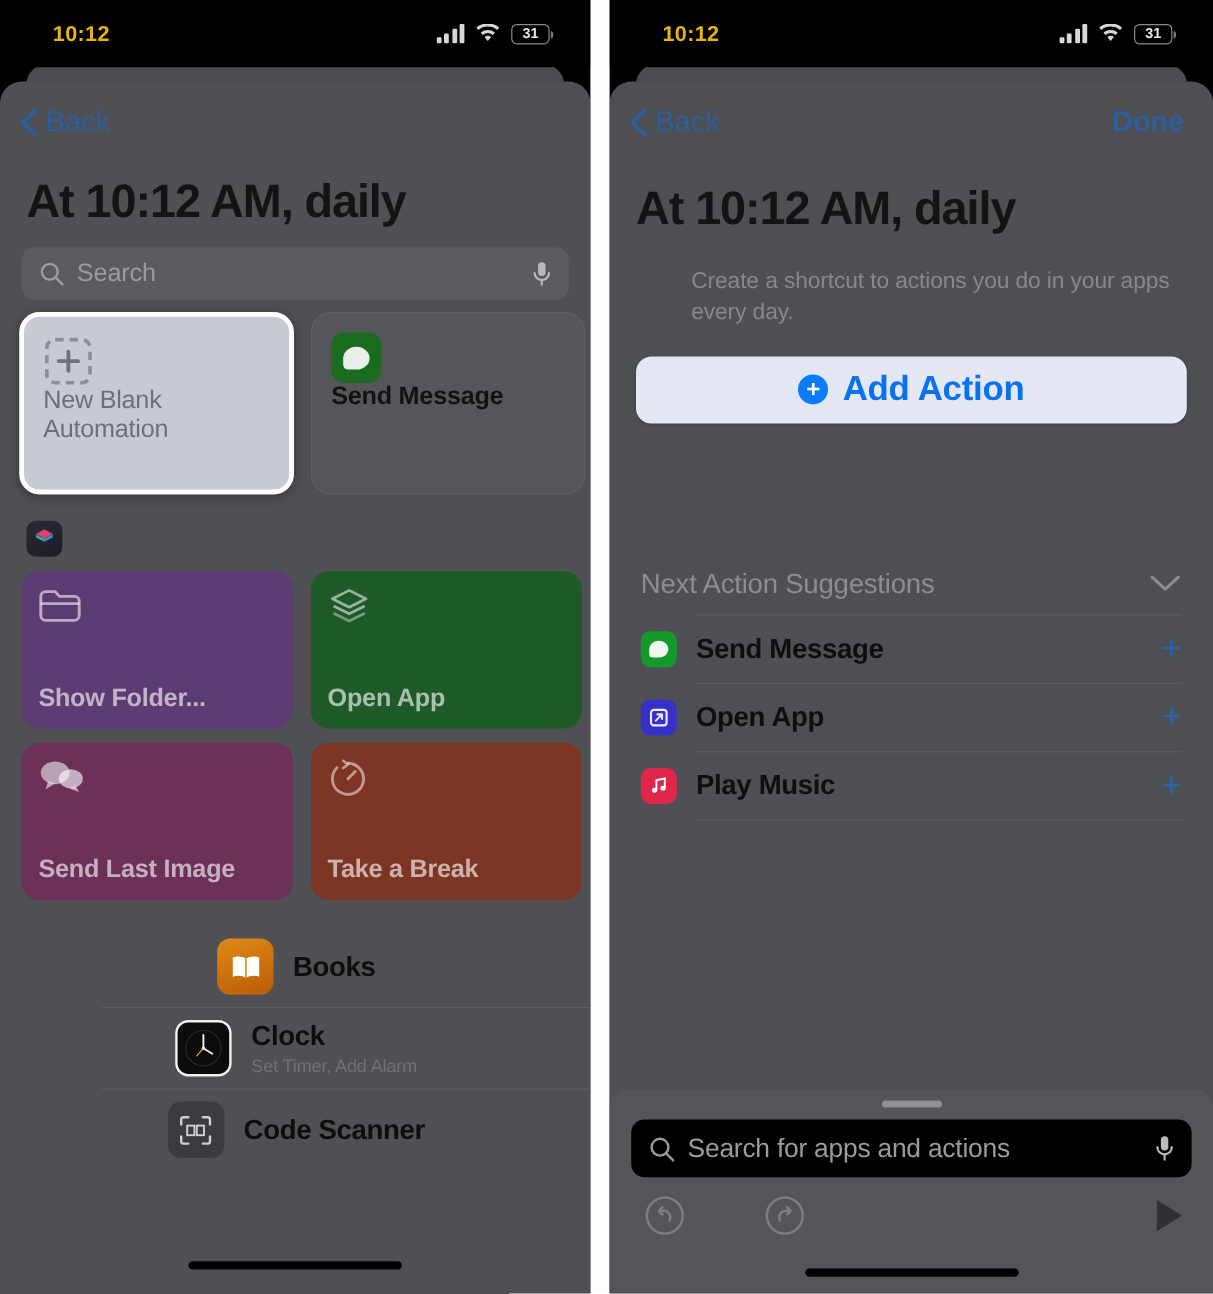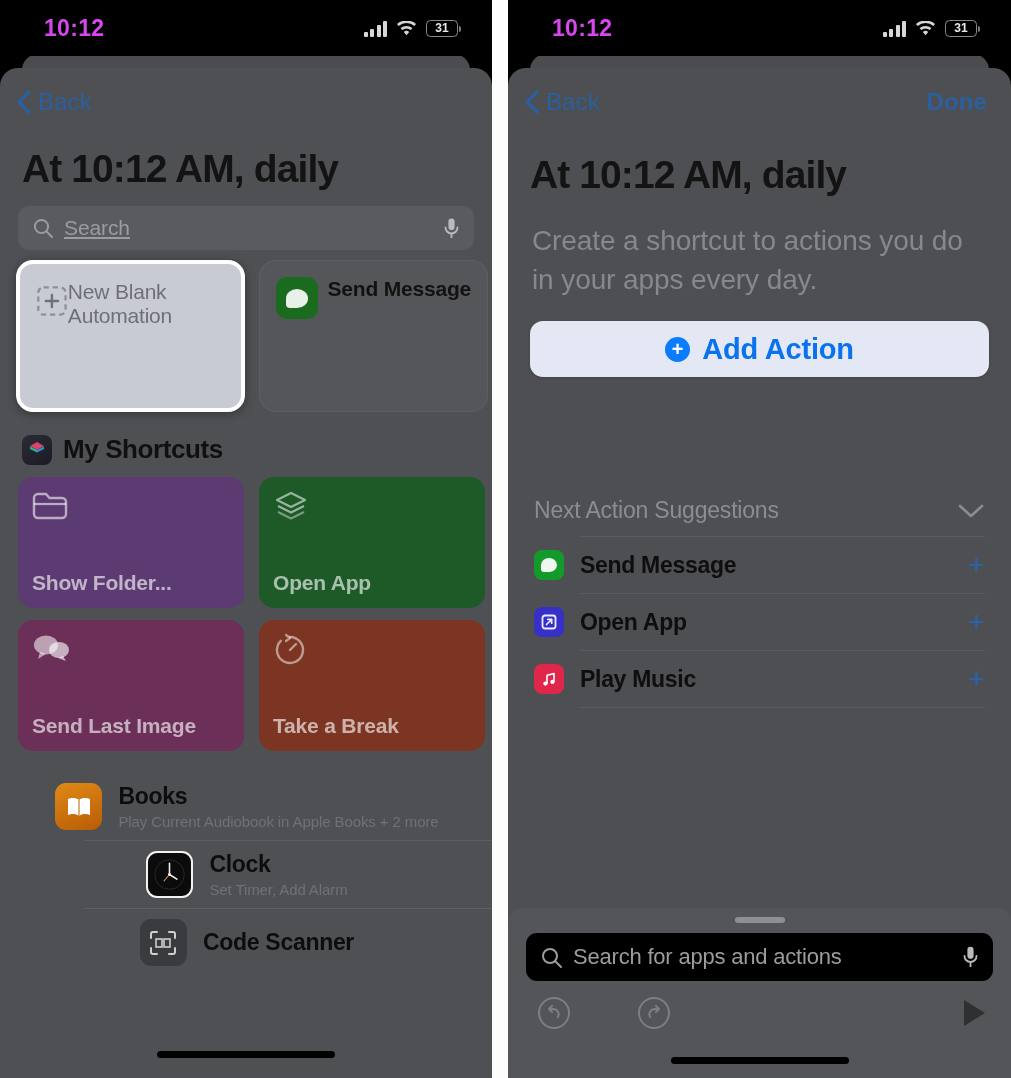--- a/index.html
+++ b/index.html
@@ -26,23 +26,23 @@
   .gap { width: 16px; height: 1078px; background: #fdfdfd; flex: 0 0 auto; }
 
   
   .statusbar {
     position: absolute; top: 0; left: 0; right: 0; height: 56px;
     background: #000; z-index: 40;
     display: flex; align-items: center; justify-content: space-between;
     padding: 0 34px 0 44px;
   }
   .status-time {
-    color: #d946ef; font-size: 23px; font-weight: 600; letter-spacing: .3px;
-  }
-  .status-right { display: flex; align-items: flex-end; gap: 9px; }
+    color: #eab308; font-size: 18px; font-weight: 600; letter-spacing: .3px;
+  }
+  .status-right { display: flex; align-items: flex-start; gap: 9px; }
   .sig { display: flex; align-items: flex-end; gap: 2.5px; height: 16px; }
   .sig i { display:block; width: 4px; background: #d8d8d8; border-radius: 1px; }
   .sig i:nth-child(1){height:5px;} .sig i:nth-child(2){height:8px;}
   .sig i:nth-child(3){height:12px;} .sig i:nth-child(4){height:16px;}
   .wifi { position: relative; width: 21px; height: 16px; }
   .wifi svg { display:block; }
   .batt {
     position: relative; width: 32px; height: 17px;
     border: 1.6px solid #8a8a8a; border-radius: 4.5px;
     display:flex; align-items:center; justify-content:center;
@@ -73,39 +73,39 @@
   .back-label { color: #2b5f9e; font-size: 24px; font-weight: 500; letter-spacing: .1px; }
   .done-btn { color: #2b5f9e; font-size: 24px; font-weight: 700; letter-spacing: .1px; }
 
   
   .big-title {
     font-size: 39px; font-weight: 700; color: #131313;
     letter-spacing: -.9px; padding: 12px 22px 0 22px; line-height: 1.08;
   }
   .phone.right .big-title { padding-top: 18px; }
   .subtitle {
-    font-size: 28px; color: #86888c; line-height: 1.38;
-    padding: 26px 24px 0 24px; letter-spacing: -.1px;
+    font-size: 19px; color: #86888c; line-height: 1.38;
+    padding: 26px 24px 0 24px; letter-spacing: -.1px; margin-left: 44px;
   }
 
   
   .searchbar {
     margin: 16px 18px 0 18px; height: 44px; border-radius: 11px;
     background: #5a5b5e; display: flex; align-items: center;
     padding: 0 14px; gap: 10px;
   }
-  .searchbar .ph { font-size: 21px; color: #9a9ca0; flex: 1; letter-spacing:-.1px;text-decoration:underline; }
+  .searchbar .ph { font-size: 21px; color: #9a9ca0; flex: 1; letter-spacing:-.1px; }
   .ico { display: block; flex: 0 0 auto; }
 
   
   .card-row { display: flex; gap: 14px; padding: 10px 0 0 16px; }
   .gcard {
     width: 229px; height: 152px; border-radius: 17px;
     padding: 16px 16px 14px 16px;
-    display: flex; flex-direction: row; justify-content: space-between;
+    display: flex; flex-direction: column; 
     flex: 0 0 auto;
   }
   .gcard.selected {
     background: #c9cbd4; border: 4px solid #ffffff;
     box-shadow: 0 2px 10px rgba(0,0,0,.35);
   }
   .gcard.plain { background: rgba(255,255,255,.035); border: 1px solid rgba(255,255,255,.06); }
   .gcard .lbl { font-size: 21px; font-weight: 600; line-height: 1.16; letter-spacing: -.2px; }
   .gcard.selected .lbl { color: #6e7076; font-weight: 500; }
   .gcard.plain .lbl { color: #121212; }
@@ -268,21 +268,20 @@
       </div>
 
       <div class="sect">
         <div class="appicon" style="background:linear-gradient(145deg,#2b2b36,#1b1b24);display:flex;align-items:center;justify-content:center;">
           <svg width="20" height="20" viewBox="0 0 20 20">
               <path d="M10 2 L17 6 L10 10 L3 6 Z" fill="#d9456a"></path>
               <path d="M10 10 L17 6.5 L17 9 L10 12.5 Z" fill="#2f8fd0"></path>
               <path d="M3 6.5 L10 10 L10 12.5 L3 9 Z" fill="#2bb39b"></path>
             </svg>
         </div>
-        <div class="title">My Shortcuts</div>
       </div>
       <div class="tile-row">
         <div class="tile" style="background:#5c3a72">
           <svg width="36" height="30" viewBox="0 0 36 30">
             <path d="M2 8 a4 4 0 0 1 4-4 h8 l3.5 4 h12.5 a4 4 0 0 1 4 4 v12 a4 4 0 0 1-4 4 h-24 a4 4 0 0 1-4-4 z" fill="none" stroke="rgba(255,255,255,.58)" stroke-width="2.4"></path>
             <line x1="2" y1="14" x2="34" y2="14" stroke="rgba(255,255,255,.58)" stroke-width="2.2"></line>
           </svg>
           <div class="tlbl">Show Folder...</div>
         </div>
         <div class="tile" style="background:#1d5a28">
@@ -321,21 +320,20 @@
         <div class="approw">
           <div class="ai" style="background:linear-gradient(160deg,#e08a16,#b85c06);display:flex;align-items:center;justify-content:center;">
             <svg width="28" height="22" viewBox="0 0 28 22">
                 <path d="M14 4 C11 1.6 6 1.6 3 3 v16 c3-1.4 8-1.4 11 1z" fill="#fff"></path>
                 <path d="M14 4 C17 1.6 22 1.6 25 3 v16 c-3-1.4-8-1.4-11 1z" fill="#fff"></path>
                 <line x1="14" y1="4" x2="14" y2="21" stroke="#c97a18" stroke-width="1.2"></line>
               </svg>
           </div>
           <div class="txt">
             <div class="nm">Books</div>
-            <div class="ds">Play Current Audiobook in Apple Books + 2 more</div>
           </div>
         </div>
         <div class="divider"></div>
         <div class="approw">
           <div class="ai" style="background:#0b0b0b;border:2px solid #f2f2f2;display:flex;align-items:center;justify-content:center;">
             <svg width="37" height="37" viewBox="0 0 40 40">
               <circle cx="20" cy="20" r="17" fill="#0b0b0b"></circle>
               <circle cx="20" cy="20" r="16" fill="none" stroke="#2a2a2a" stroke-width="1"></circle>
               <line x1="20" y1="20" x2="20" y2="8" stroke="#efefef" stroke-width="1.7" stroke-linecap="round"></line>
               <line x1="20" y1="20" x2="28" y2="25" stroke="#efefef" stroke-width="1.7" stroke-linecap="round"></line>

